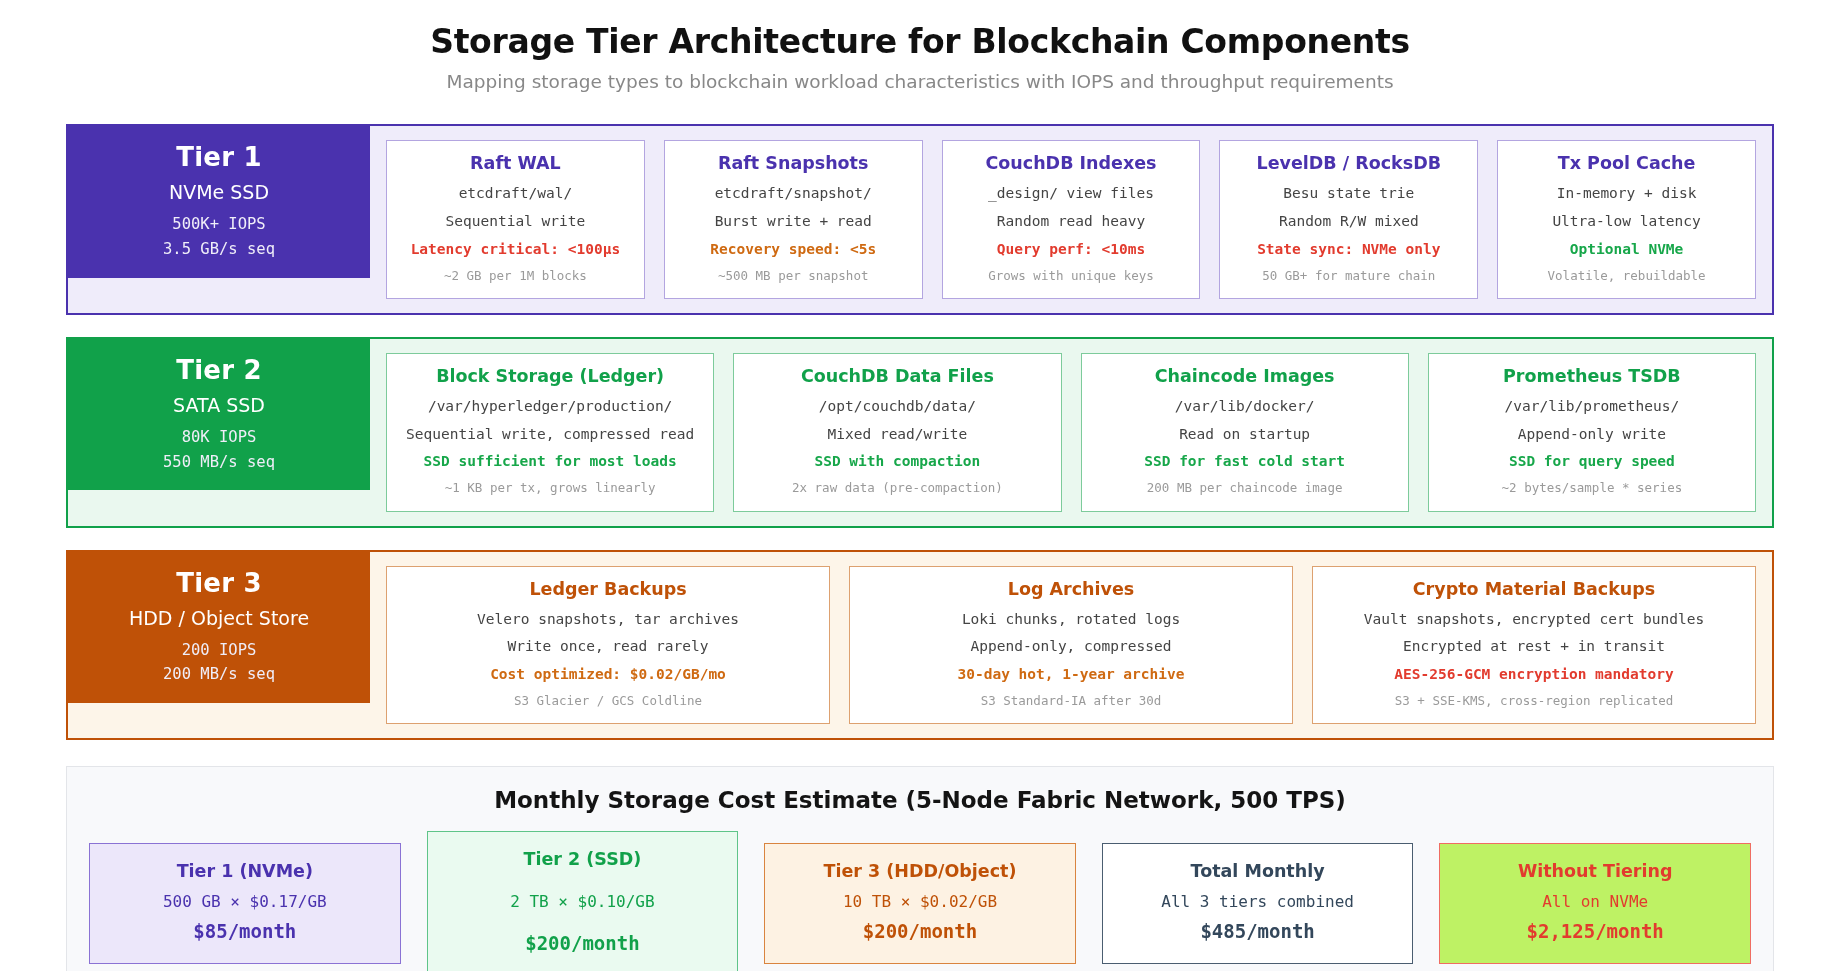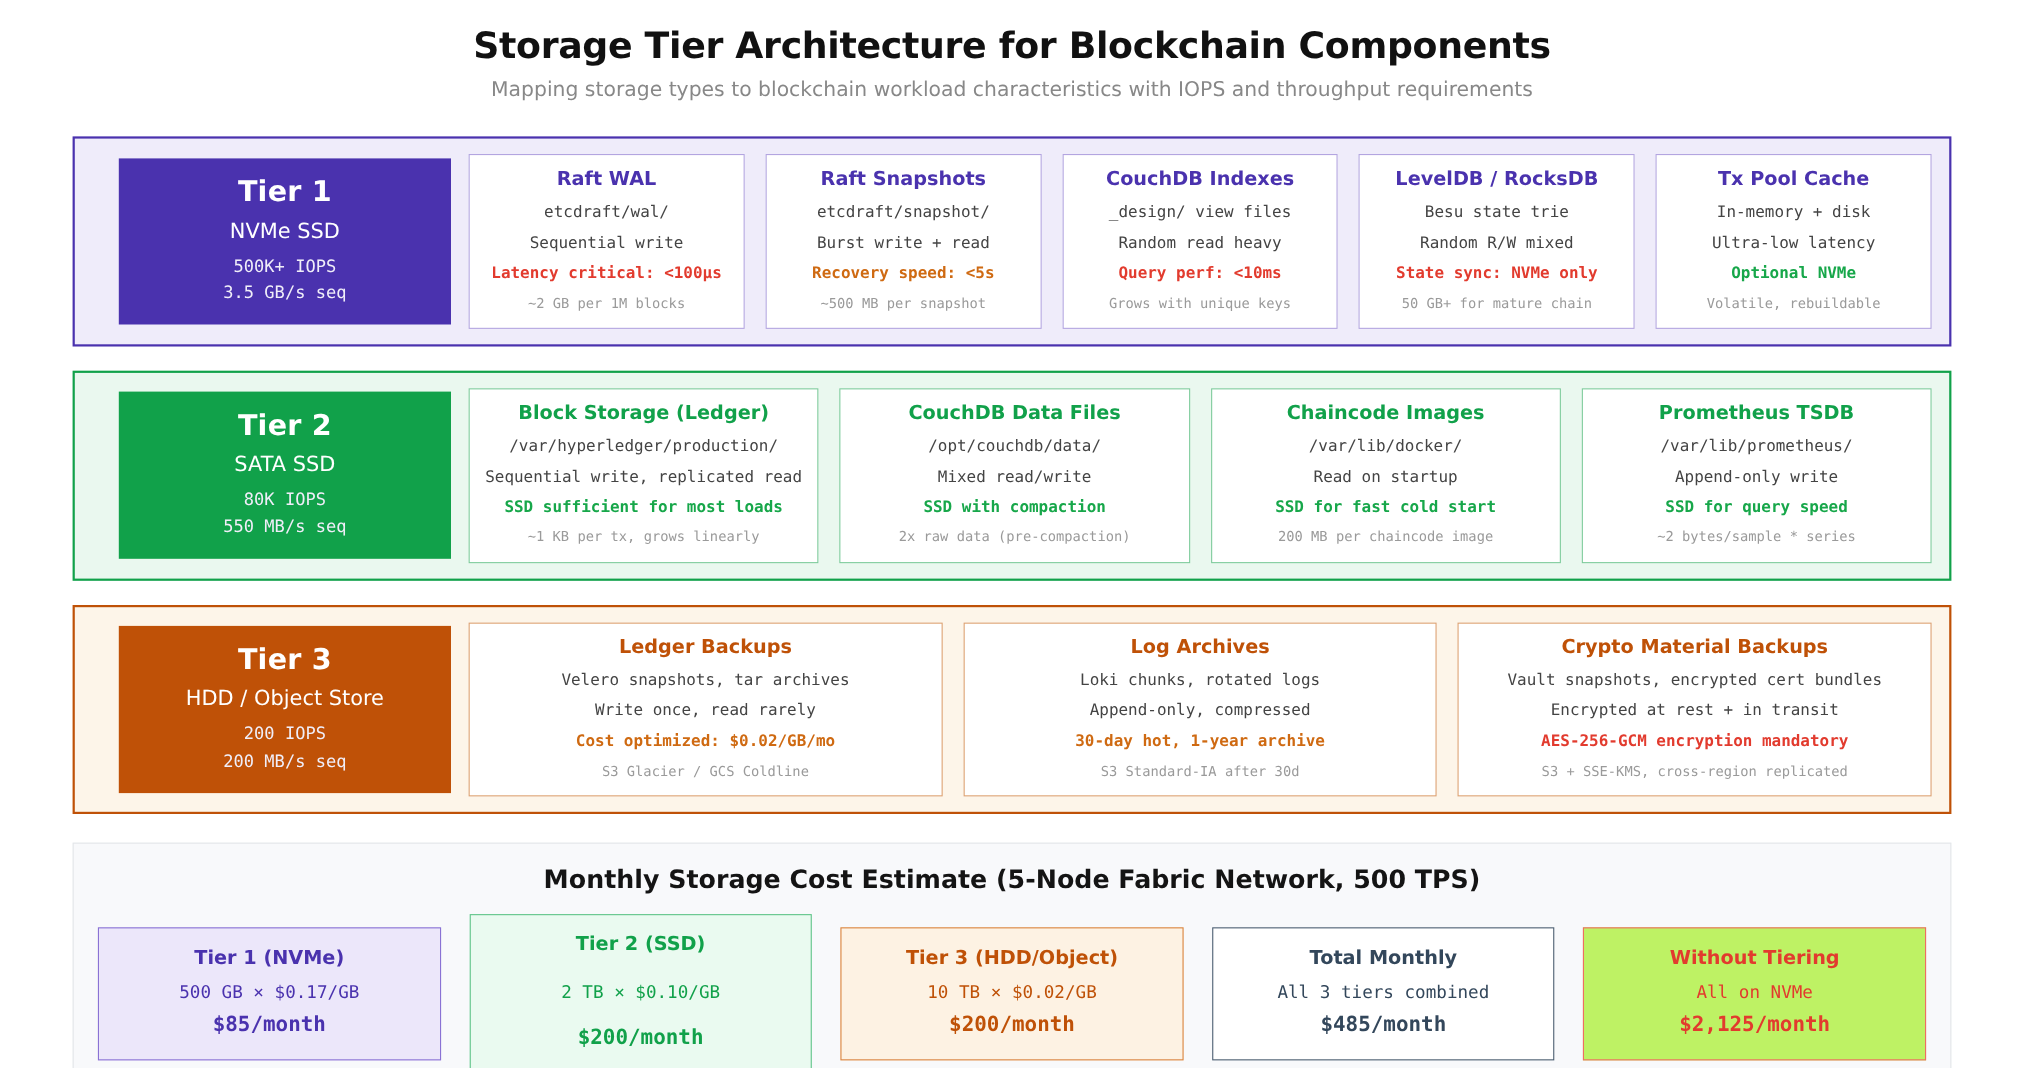--- a/index.html
+++ b/index.html
@@ -26,24 +26,23 @@
     font-size: 18.5px;
     color: #888888;
     margin-top: 10px;
     font-weight: 400;
   }
 
   
   .tiers { margin: 0 66px; }
   .tier-row {
     display: flex;
-    align-items: center;
+    align-items: flex-start;
     margin-top: 22px;
     border: 2px solid transparent;
-    padding-left: 40px;
   }
   .tier-row:first-child { margin-top: 32px; }
 
   .tier-label {
     width: 302px;
     flex: 0 0 302px;
     display: flex;
     flex-direction: column;
     align-items: center;
     justify-content: center;
@@ -234,21 +233,21 @@
         <div class="tier-label">
           <div class="tier-name">Tier 2</div>
           <div class="tier-media">SATA SSD</div>
           <div class="tier-iops">80K IOPS</div>
           <div class="tier-tput">550 MB/s seq</div>
         </div>
         <div class="tier-cards">
           <div class="card">
             <div class="card-title">Block Storage (Ledger)</div>
             <div class="card-path">/var/hyperledger/production/</div>
-            <div class="card-pattern">Sequential write, replicated read</div>
+            <div class="card-pattern">Sequential write, compressed read</div>
             <div class="card-req" style="color:#17a74a">SSD sufficient for most loads</div>
             <div class="card-note">~1 KB per tx, grows linearly</div>
           </div>
           <div class="card">
             <div class="card-title">CouchDB Data Files</div>
             <div class="card-path">/opt/couchdb/data/</div>
             <div class="card-pattern">Mixed read/write</div>
             <div class="card-req" style="color:#17a74a">SSD with compaction</div>
             <div class="card-note">2x raw data (pre-compaction)</div>
           </div>

